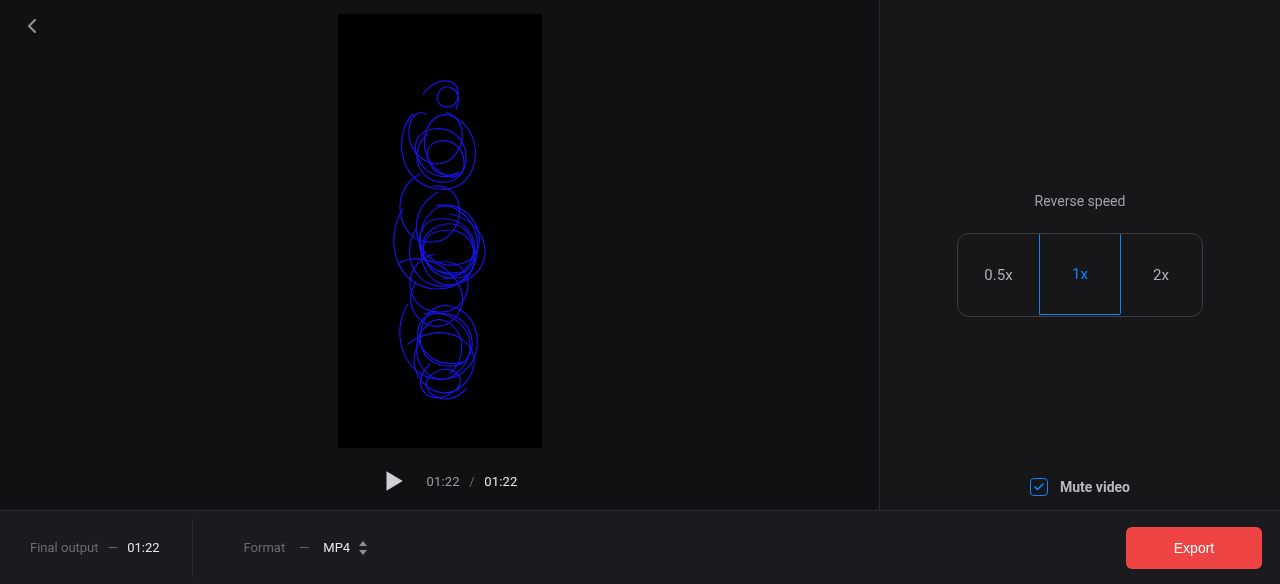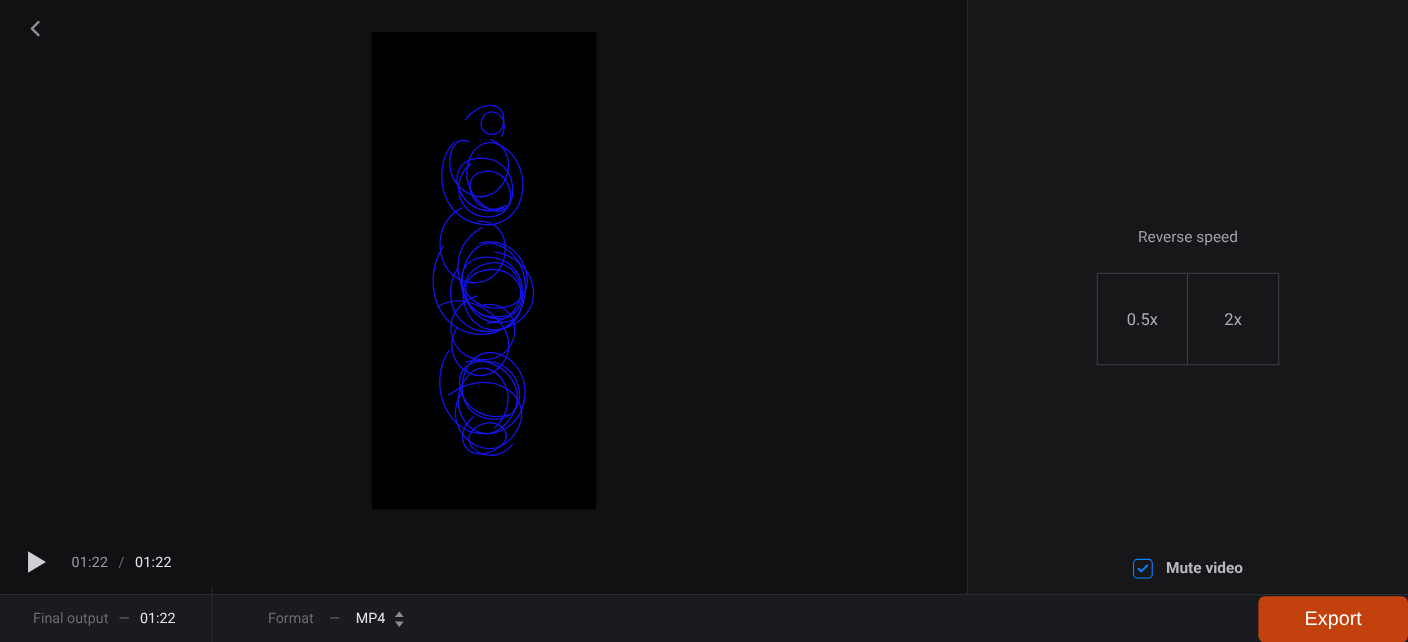--- a/index.html
+++ b/index.html
@@ -52,21 +52,21 @@
     display: flex;
     align-items: center;
     justify-content: center;
     overflow: hidden;
   }
   .video-frame svg { width: 100%; height: 100%; }
   .playbar {
     height: 58px;
     display: flex;
     align-items: center;
-    justify-content: flex-start;
+    justify-content: center;
     gap: 20px;
     padding-left: 19px;
   }
   .play-btn {
     width: 26px;
     height: 26px;
     color: #d0d0d4;
     cursor: pointer;
   }
   .time {
@@ -92,21 +92,21 @@
     justify-content: center;
   }
   .section-title {
     font-size: 14px;
     color: #a0a0a6;
     margin-bottom: 24px;
   }
   .seg-control {
     display: flex;
     border: 1px solid #3a3a3f;
-    border-radius: 0;
+    border-radius: 12px;
     overflow: hidden;
   }
   .seg {
     width: 82px;
     height: 82px;
     display: flex;
     align-items: center;
     justify-content: center;
     font-size: 15px;
     color: #aeaeb4;
@@ -144,26 +144,26 @@
     cursor: pointer;
   }
   .checkbox svg { width: 12px; height: 12px; stroke: #0a84ff; }
   .mute-label {
     font-size: 14px;
     color: #b8b8bd;
     cursor: pointer;
   }
 
   .footer {
-    height: 44px;
+    height: 74px;
     background: #1b1b1f;
     border-top: 1px solid #2a2a2e;
     display: flex;
     align-items: center;
-    padding: 0 0 0 30px;
+    padding: 0 18px 0 30px;
     gap: 40px;
     font-size: 13px;
     color: #6a6a70;
   }
   .footer .divider {
     width: 1px;
     height: 60px;
     background: #2a2a2e;
     margin: 0 -8px;
   }
@@ -176,27 +176,27 @@
     cursor: pointer;
     margin-left: 19px;
   }
   .stepper-icon {
     width: 10px;
     height: 14px;
     color: #8e8e93;
   }
   .spacer { flex: 1; }
   .export-btn {
-    background: #c2410c;
+    background: #ef4444;
     color: #fff;
     border: none;
     border-radius: 6px;
     width: 136px;
     height: 42px;
-    font-size: 18px;
+    font-size: 14px;
     font-weight: 500;
     cursor: pointer;
     display: flex;
     align-items: center;
     justify-content: center;
   }
 </style>
 </head>
 <body>
 
@@ -247,20 +247,21 @@
           <span class="dur">01:22</span>
         </div>
       </div>
     </div>
 
     <div class="side-pane">
       <div class="side-content">
         <div class="section-title">Reverse speed</div>
         <div class="seg-control">
           <div class="seg">0.5x</div>
+          <div class="seg active">1x</div>
           <div class="seg">2x</div>
         </div>
       </div>
       <div class="mute-row">
         <div class="checkbox">
           <svg viewBox="0 0 24 24" fill="none" stroke-width="3.5" stroke-linecap="round" stroke-linejoin="round">
             <polyline points="4 12 9 17 20 6"></polyline>
           </svg>
         </div>
         <div class="mute-label">Mute video</div>

